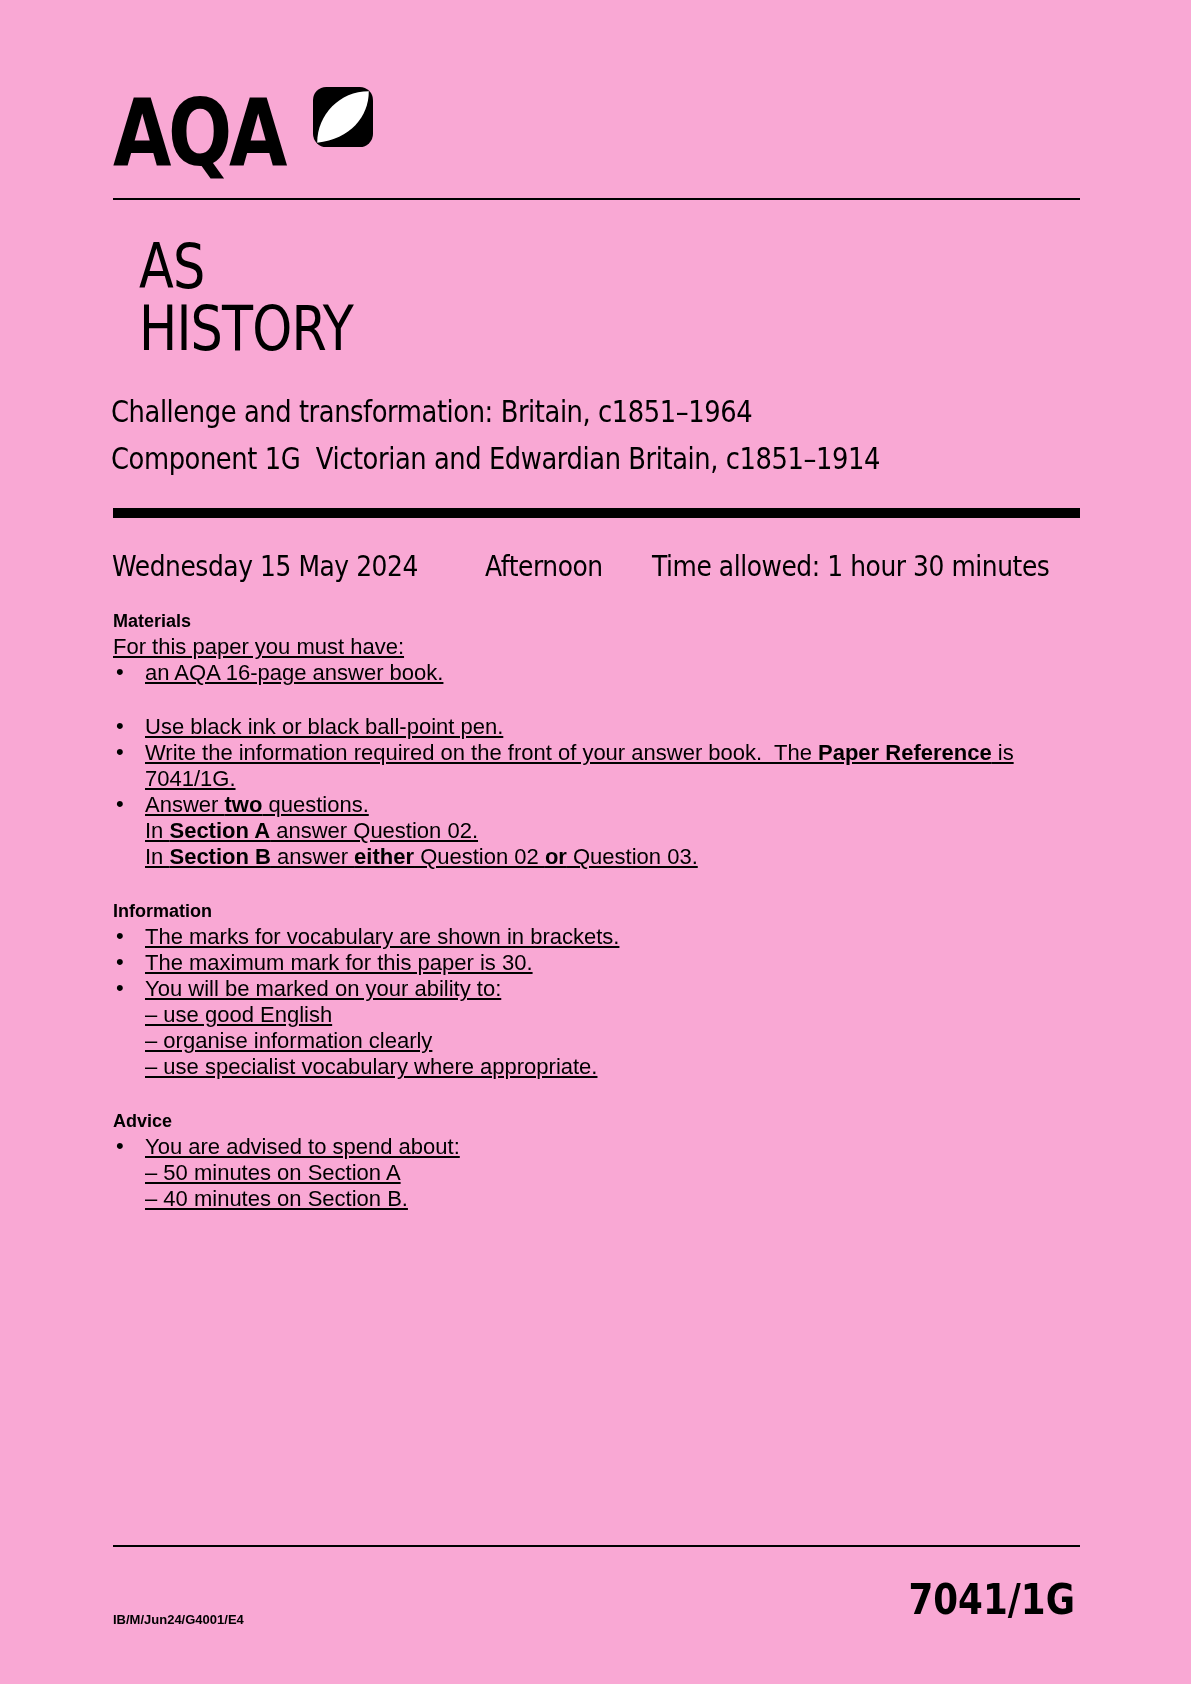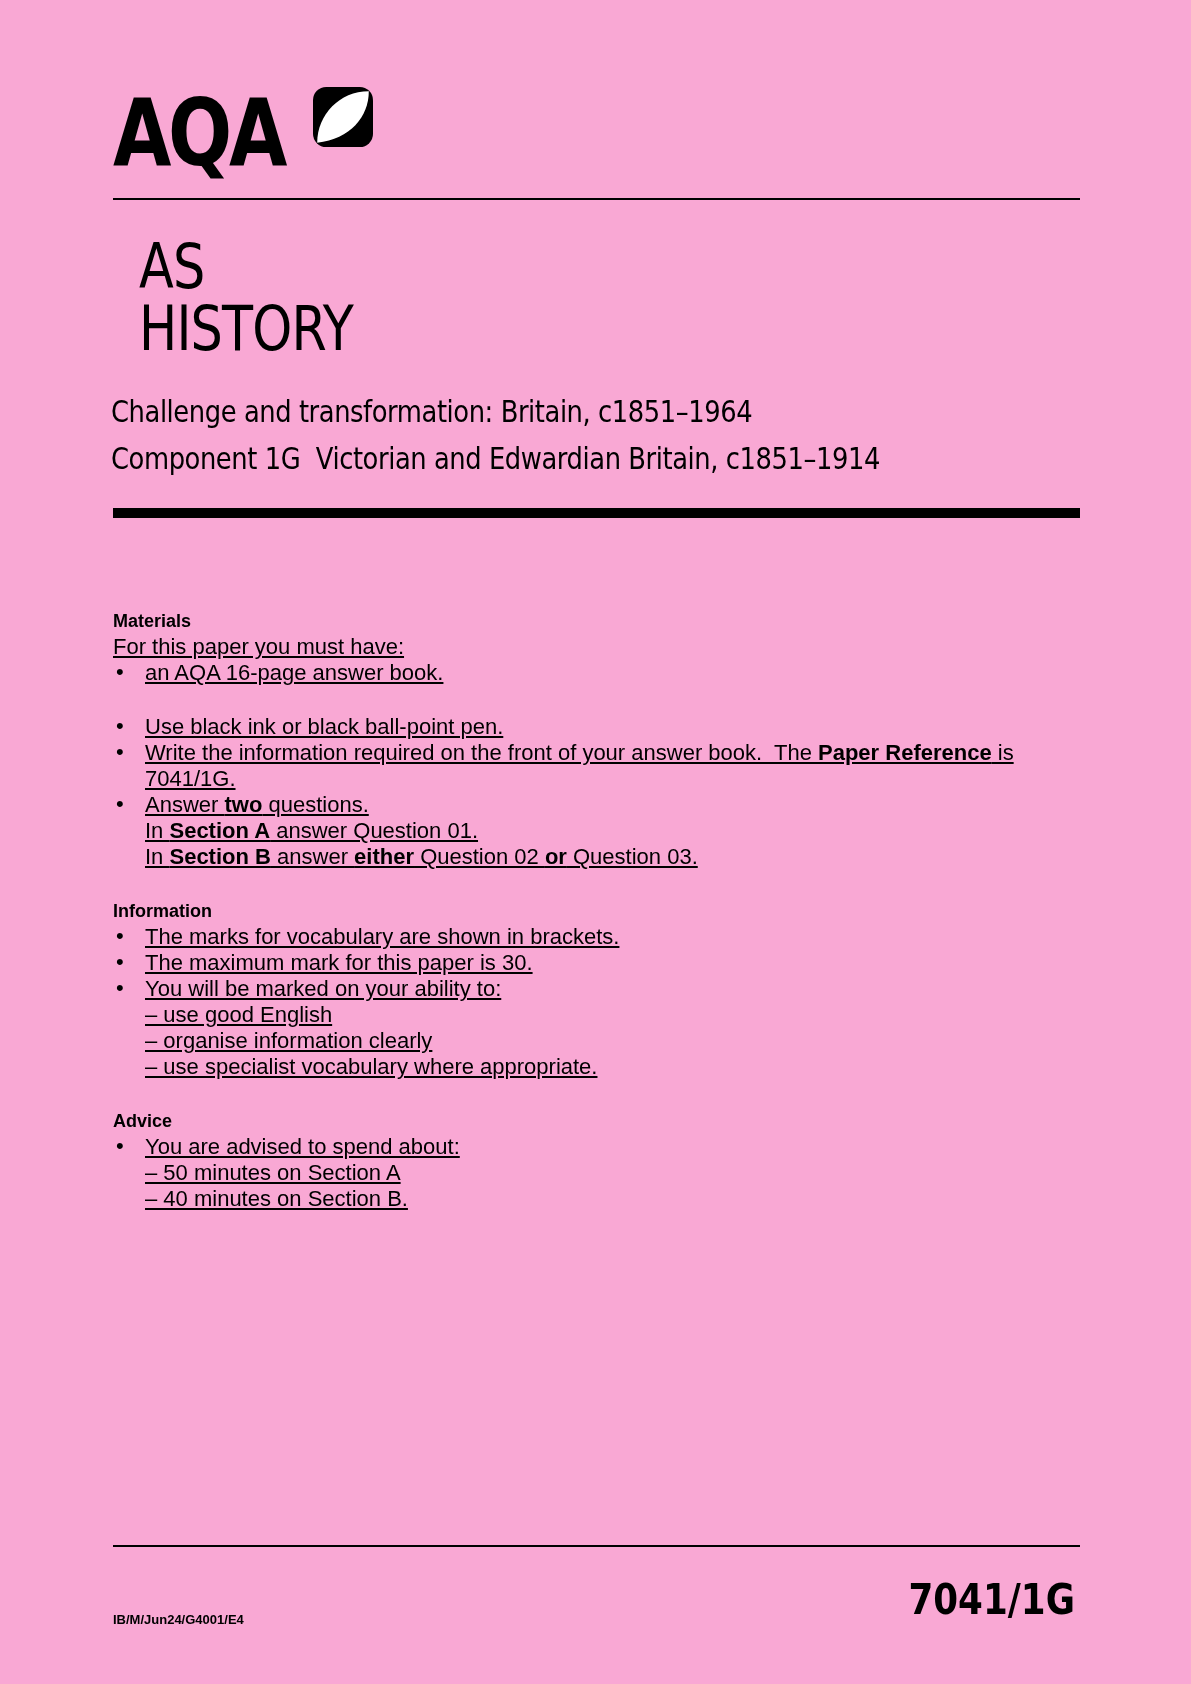--- a/index.html
+++ b/index.html
@@ -81,33 +81,38 @@
     <span class="t-line narrow">HISTORY</span>
   </div>
 
   <div id="subtitle">
     <span class="s-line narrow">Challenge and transformation: Britain, c1851–1964</span>
     <span class="s-line narrow">Component 1G  Victorian and Edwardian Britain, c1851–1914</span>
   </div>
 
   <div class="rule" id="rule-thick"></div>
 
+  <div id="session-row">
+    <span class="narrow" id="session-date">Wednesday 15 May 2024</span>
+    <span class="narrow" id="session-time-of-day">Afternoon</span>
+    <span class="narrow" id="session-time-allowed">Time allowed: 1 hour 30 minutes</span>
+  </div>
 
   <div id="sections">
       <div class="section">
         <div class="sec-heading">Materials</div>
         <div class="li text"><span>For this paper you must have:</span></div>
         <div class="li bullet"><span class="dot">•</span><span>an AQA 16-page answer book.</span></div>
       </div>
       <div class="section">
         <div class="li bullet"><span class="dot">•</span><span>Use black ink or black ball-point pen.</span></div>
         <div class="li bullet"><span class="dot">•</span><span>Write the information required on the front of your answer book.  The </span><span class="b">Paper Reference</span><span> is</span></div>
         <div class="li cont"><span>7041/1G.</span></div>
         <div class="li bullet"><span class="dot">•</span><span>Answer </span><span class="b">two</span><span> questions.</span></div>
-        <div class="li cont"><span>In </span><span class="b">Section A</span><span> answer Question 01.</span></div>
+        <div class="li cont"><span>In </span><span class="b">Section A</span><span> answer Question 02.</span></div>
         <div class="li cont"><span>In </span><span class="b">Section B</span><span> answer </span><span class="b">either</span><span> Question 02 </span><span class="b">or</span><span> Question 03.</span></div>
       </div>
       <div class="section">
         <div class="sec-heading">Information</div>
         <div class="li bullet"><span class="dot">•</span><span>The marks for vocabulary are shown in brackets.</span></div>
         <div class="li bullet"><span class="dot">•</span><span>The maximum mark for this paper is 30.</span></div>
         <div class="li bullet"><span class="dot">•</span><span>You will be marked on your ability to:</span></div>
         <div class="li sub"><span>– use good English</span></div>
         <div class="li sub"><span>– organise information clearly</span></div>
         <div class="li sub"><span>– use specialist vocabulary where appropriate.</span></div>

